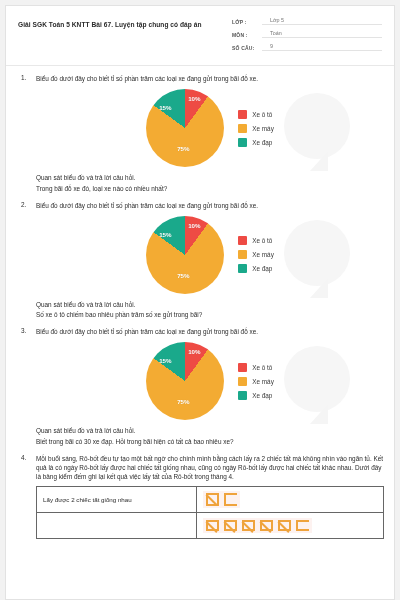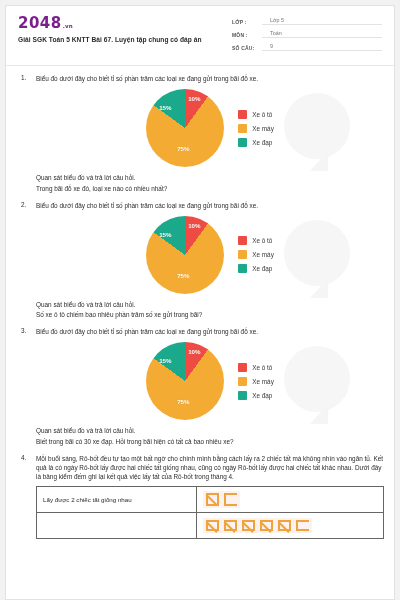--- a/index.html
+++ b/index.html
@@ -237,24 +237,20 @@
   .mark-row2 .mark-full, .mark-row2 .mark-part { height: 11px; }
 </style>
 </head>
 <body>
 
 <div id="page">
   <div class="sheet">
 
     <div class="header">
       <div class="brand-block">
-        <div class="logo">
-          <span>2048</span>
-            <span class="tld">.vn</span>
-        </div>
         <div class="subtitle">Giải SGK Toán 5 KNTT Bài 67. Luyện tập chung có đáp án</div>
       </div>
       <div class="meta">
         <div class="meta-row">
           <span class="meta-label">LỚP :</span>
           <span class="meta-value">Lớp 5</span>
         </div>
         <div class="meta-row">
           <span class="meta-label">MÔN :</span>
           <span class="meta-value">Toán</span>

